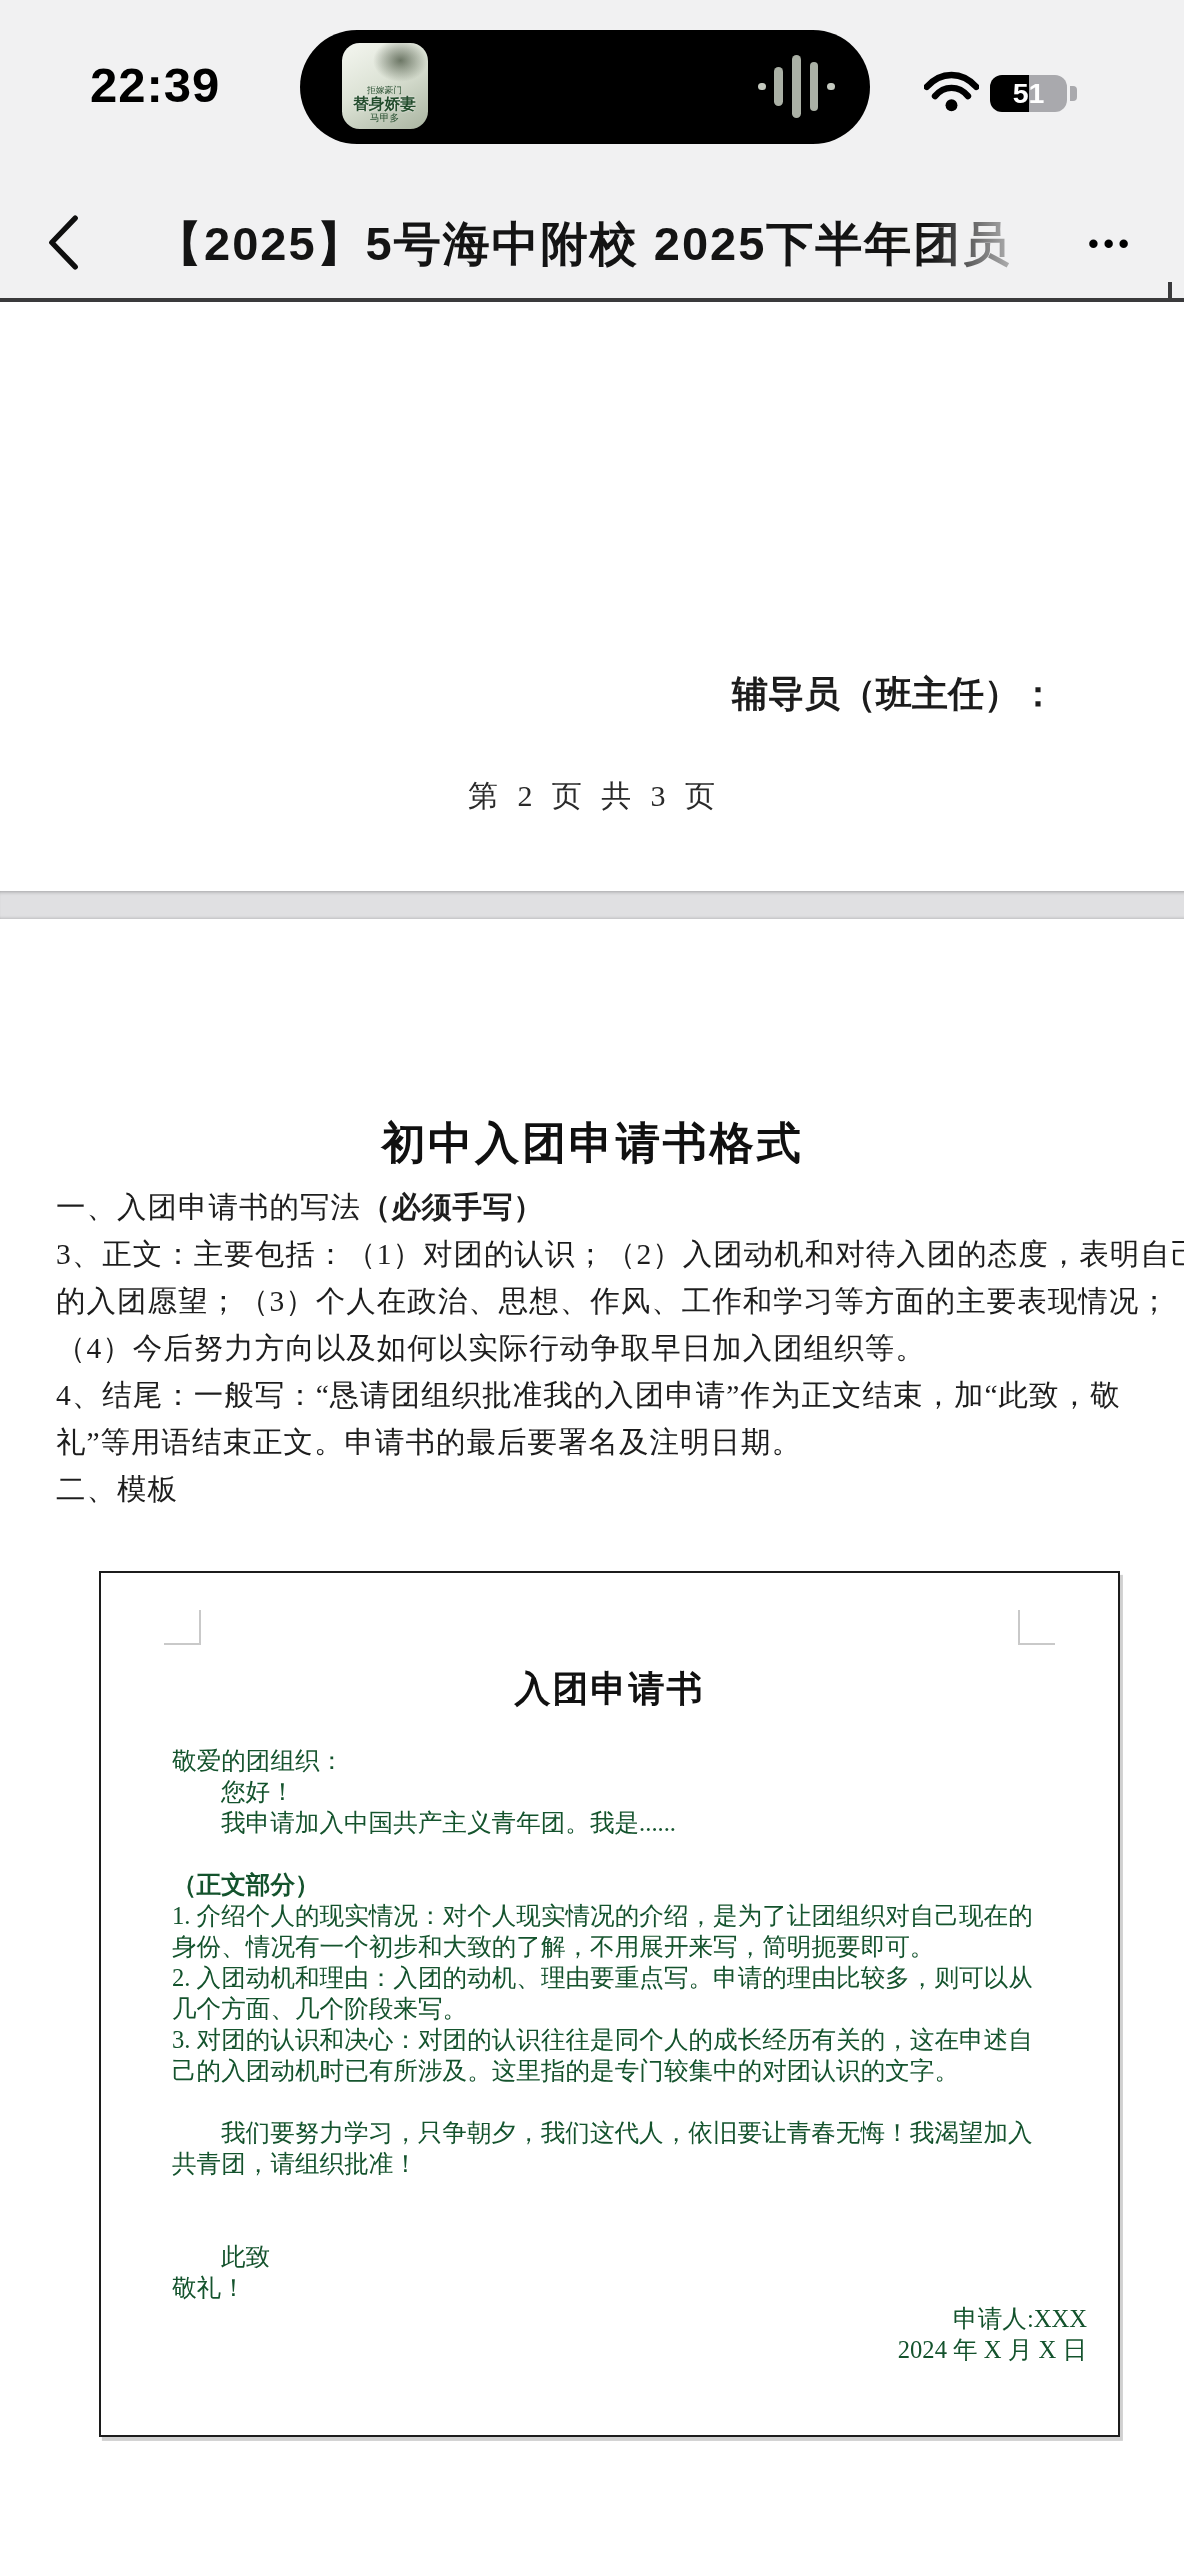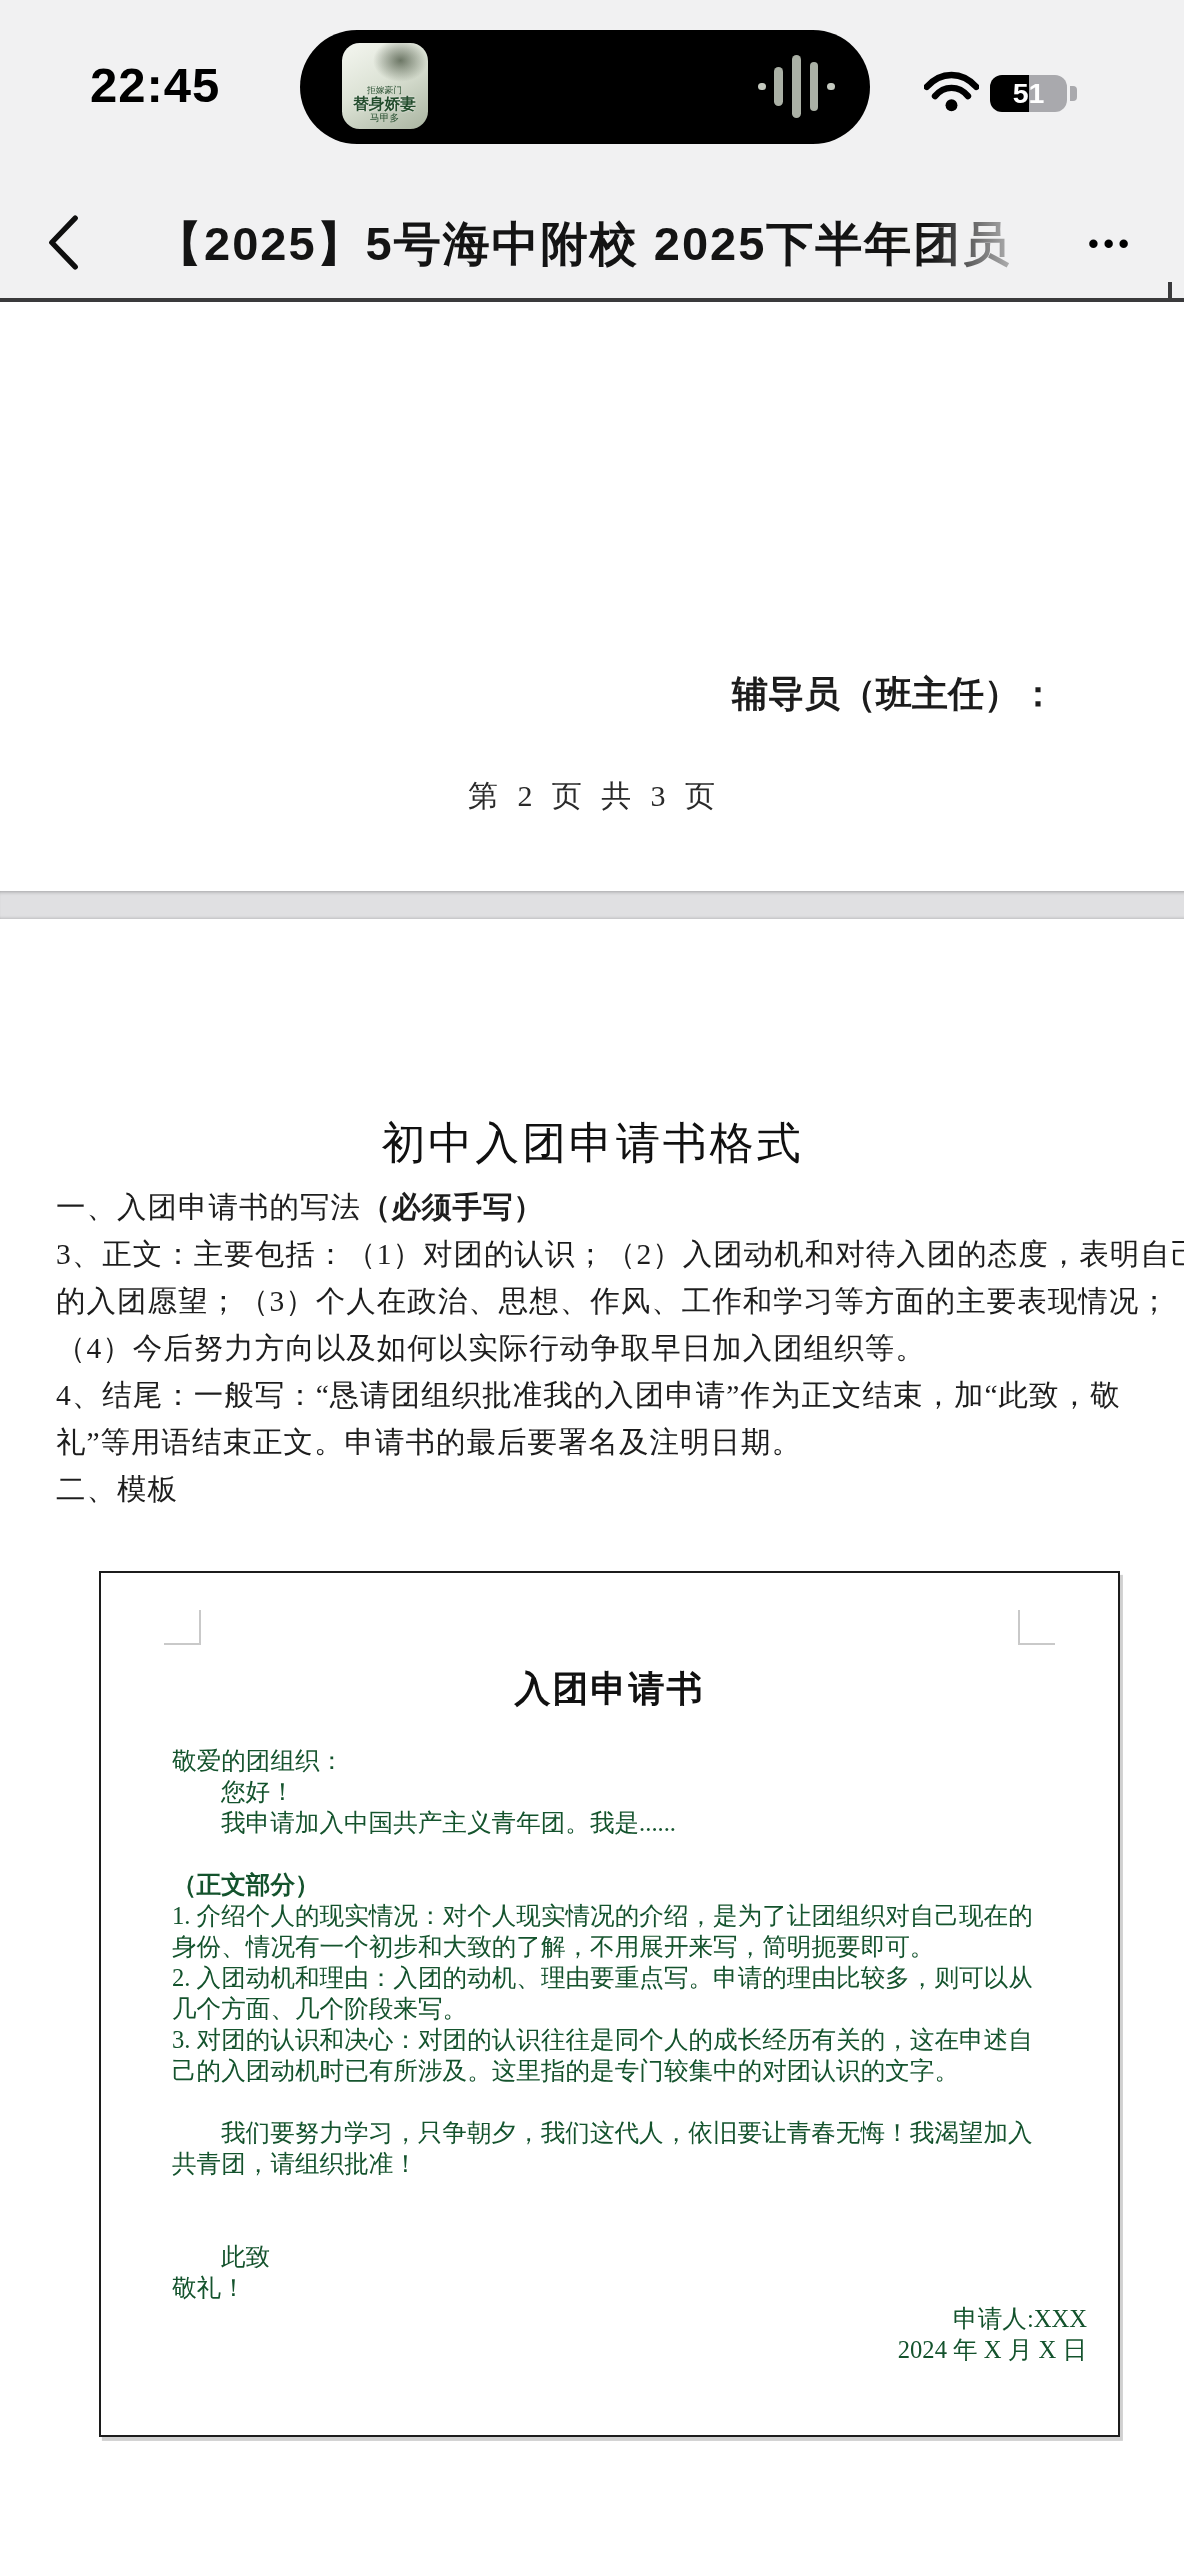--- a/index.html
+++ b/index.html
@@ -45,21 +45,21 @@
   
   .doc{position:absolute;left:0;top:302px;width:1185px;height:2274px;background:#fff;}
   .sig{position:absolute;left:732px;top:352px;font-size:36px;font-weight:700;color:#1c1c1c;white-space:nowrap;margin-top:16px;}
   .pgfoot{position:absolute;left:0;width:1185px;text-align:center;font-size:30px;color:#2a2a2a;
           letter-spacing:2px;word-spacing:7.9px;}
   .pgfoot.f2{top:474px;}
   .gapband{position:absolute;left:0;top:589px;width:1185px;height:27.5px;background:#e0e0e2;
            box-shadow:inset 0 3.9px 3.9px -2.9px rgba(0,0,0,.28), inset 0 -2.9px 2.9px -2px rgba(0,0,0,.16);}
 
   .p3title{position:absolute;left:0;top:812px;width:1185px;text-align:center;
-           font-size:44px;font-weight:400;color:#101010;letter-spacing:2.9px;}
+           font-size:44px;font-weight:700;color:#101010;letter-spacing:2.9px;}
   .bodyblock{position:absolute;left:56px;top:882px;width:1091px;}
   .bline{height:47px;line-height:47px;font-size:29.5px;color:#1d1d1d;white-space:nowrap;letter-spacing:1px;}
   .bline .b{font-weight:700;margin-top:17px;}
 
   
   .box{position:absolute;left:99px;top:1269px;width:1017px;height:862px;border:2.9px solid #1c1c1c;
        background:#fff;box-shadow:2.9px 3.9px 0 rgba(120,120,120,.35);overflow:hidden;}
   .mark{position:absolute;width:35px;height:33px;}
   .mark.tl{left:63px;top:37px;border-right:2px solid #c9c9c9;border-bottom:2px solid #c9c9c9;}
   .mark.tr{right:63px;top:37px;border-left:2px solid #c9c9c9;border-bottom:2px solid #c9c9c9;}
@@ -70,21 +70,21 @@
   .tline.indent{padding-left:49px;}
   .tline.right{text-align:right;}
   .tline.bold{font-weight:700;}
 </style>
 </head>
 <body>
 
 <div class="screen">
 
   <div class="chrome">
-    <div class="time">22:45</div>
+    <div class="time">22:39</div>
 
     <div class="island">
       <div class="album">
         <div class="ink"></div>
         <div class="t1">拒嫁豪门</div>
         <div class="t2">替身娇妻</div>
         <div class="t3">马甲多</div>
       </div>
       <div class="wave">
         <i class="dot"></i>

